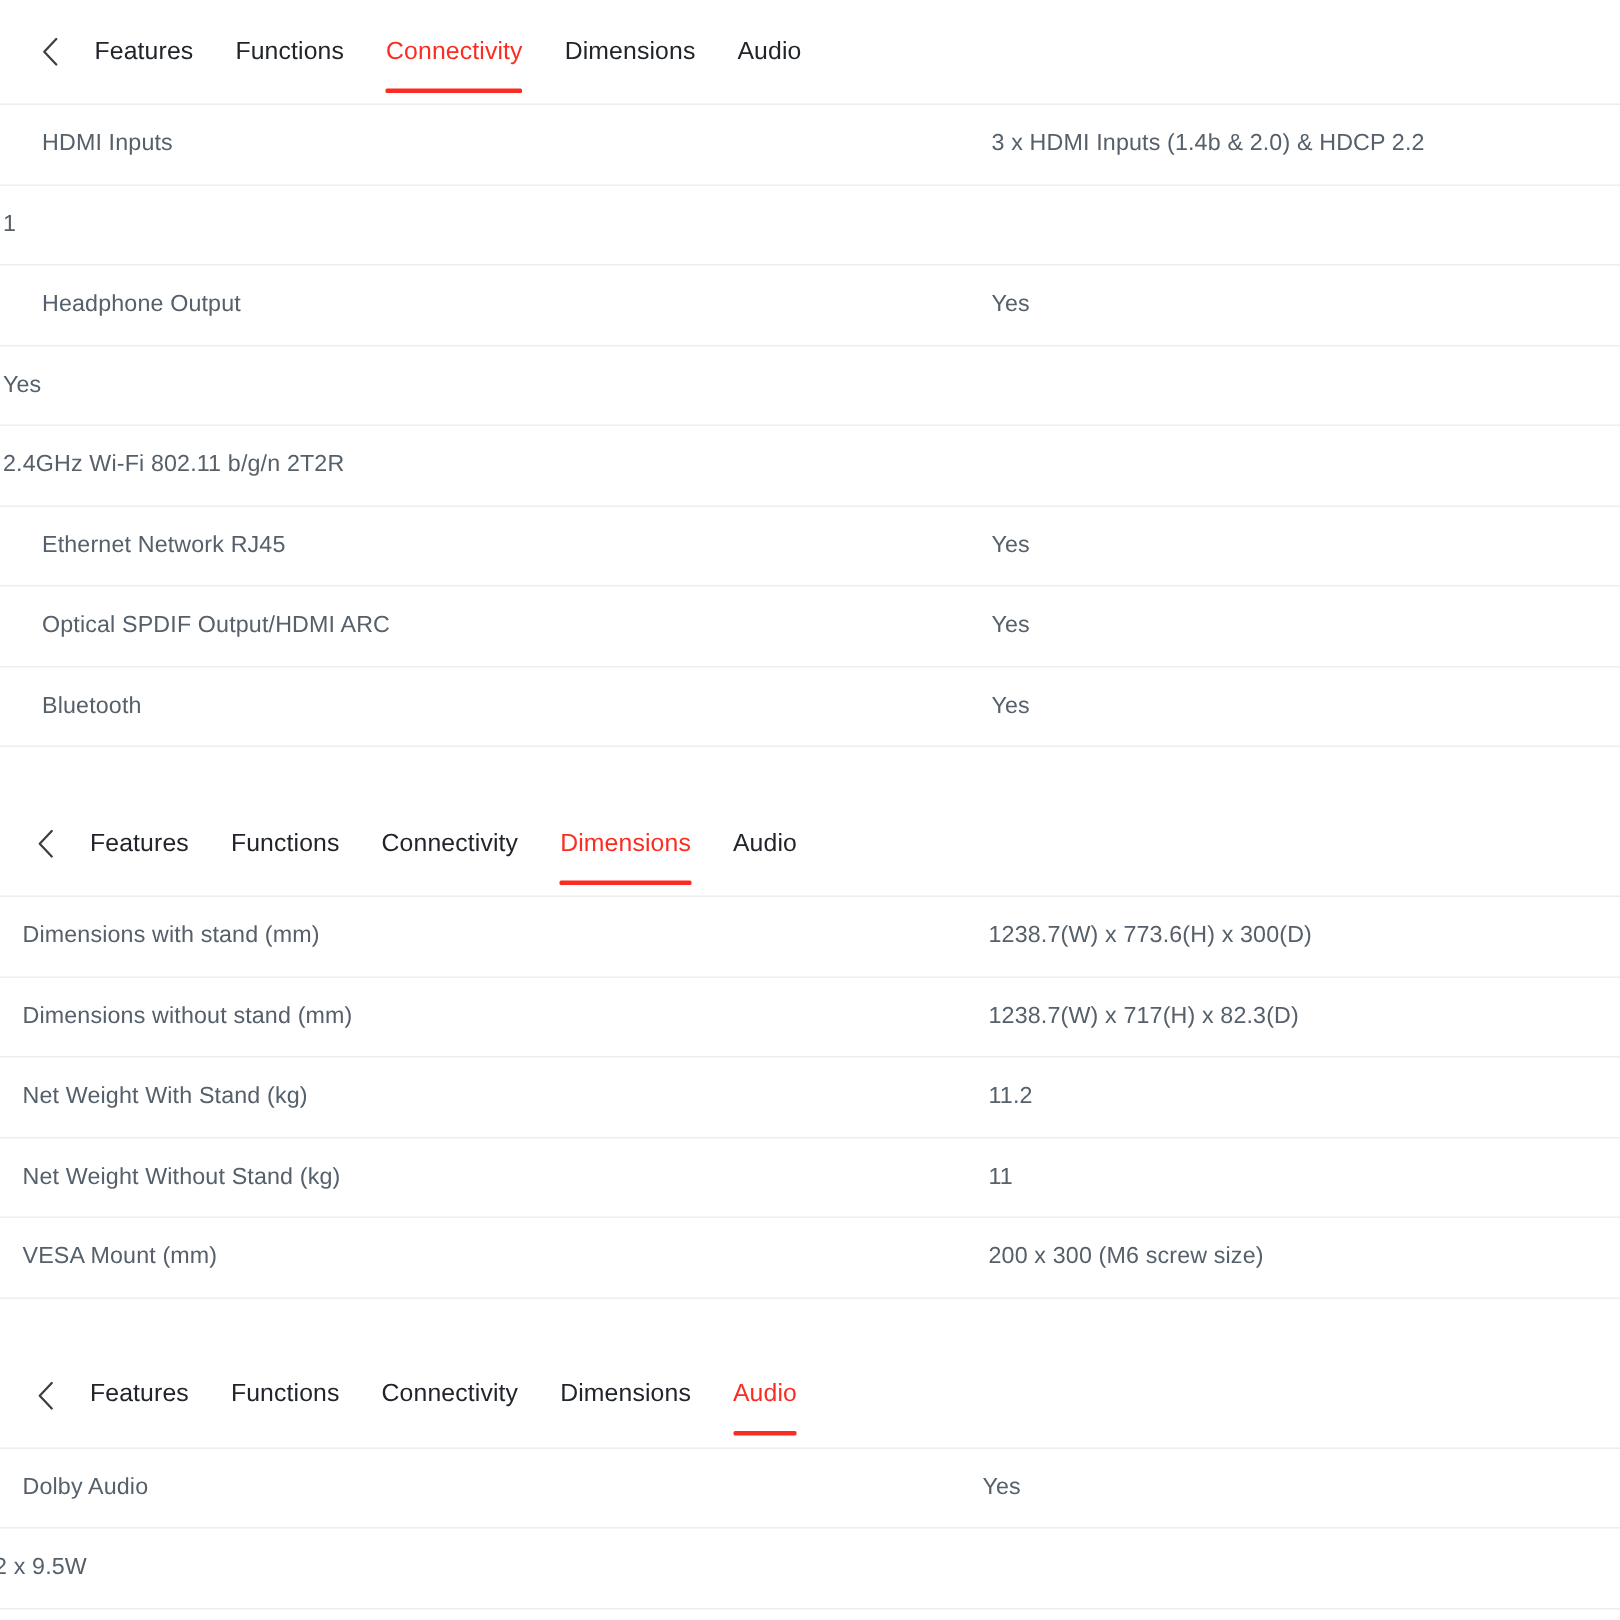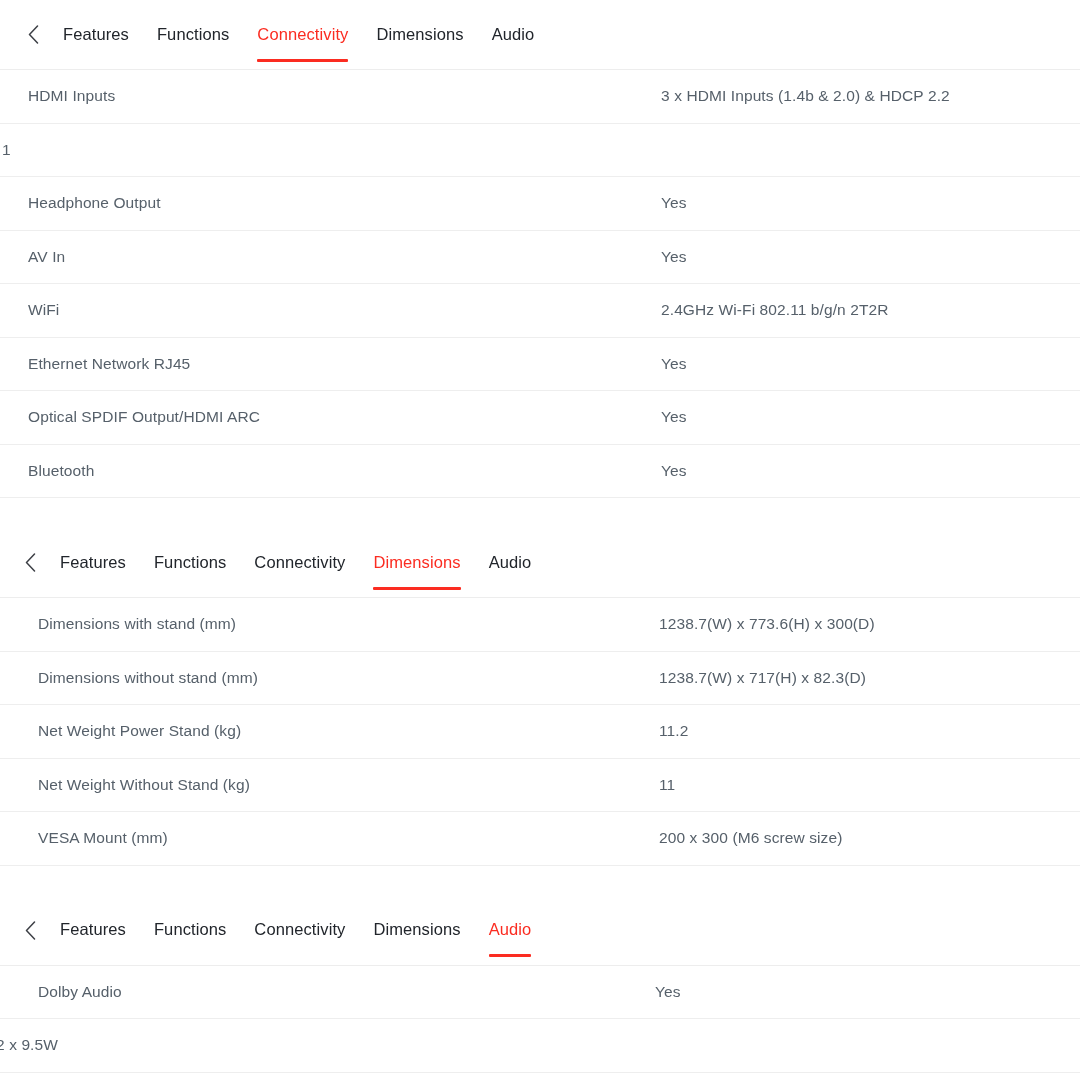--- a/index.html
+++ b/index.html
@@ -74,21 +74,21 @@
   .spec-row {
     position: relative;
     display: flex;
     align-items: center;
     height: 53.5px;
     border-bottom: 1px solid #eeeeee;
   }
 
   .spec-label {
     flex: 0 0 659px;
-    padding-left: 38px;
+    padding-left: 15px;
     font-size: 15.5px;
     line-height: 20px;
     color: #56606a;
     letter-spacing: 0.1px;
   }
 
   .spec-value {
     flex: 1 1 auto;
     padding-left: 0;
     font-size: 15.5px;
@@ -132,25 +132,23 @@
         <span class="spec-value">3 x HDMI Inputs (1.4b &amp; 2.0) &amp; HDCP 2.2</span>
       </div>
       <div class="spec-row">
         <span class="spec-value">1</span>
       </div>
       <div class="spec-row">
         <span class="spec-label">Headphone Output</span>
         <span class="spec-value">Yes</span>
       </div>
       <div class="spec-row">
-        <span class="spec-label">AV In</span>
-        <span class="spec-value">Yes</span>
-      </div>
-      <div class="spec-row">
-        <span class="spec-label">WiFi</span>
+        <span class="spec-value">Yes</span>
+      </div>
+      <div class="spec-row">
         <span class="spec-value">2.4GHz Wi-Fi 802.11 b/g/n 2T2R</span>
       </div>
       <div class="spec-row">
         <span class="spec-label">Ethernet Network RJ45</span>
         <span class="spec-value">Yes</span>
       </div>
       <div class="spec-row">
         <span class="spec-label">Optical SPDIF Output/HDMI ARC</span>
         <span class="spec-value">Yes</span>
       </div>
@@ -180,21 +178,21 @@
     <div class="spec-table">
       <div class="spec-row">
         <span class="spec-label">Dimensions with stand (mm)</span>
         <span class="spec-value">1238.7(W) x 773.6(H) x 300(D)</span>
       </div>
       <div class="spec-row">
         <span class="spec-label">Dimensions without stand (mm)</span>
         <span class="spec-value">1238.7(W) x 717(H) x 82.3(D)</span>
       </div>
       <div class="spec-row">
-        <span class="spec-label">Net Weight Power Stand (kg)</span>
+        <span class="spec-label">Net Weight With Stand (kg)</span>
         <span class="spec-value">11.2</span>
       </div>
       <div class="spec-row">
         <span class="spec-label">Net Weight Without Stand (kg)</span>
         <span class="spec-value">11</span>
       </div>
       <div class="spec-row">
         <span class="spec-label">VESA Mount (mm)</span>
         <span class="spec-value">200 x 300 (M6 screw size)</span>
       </div>

